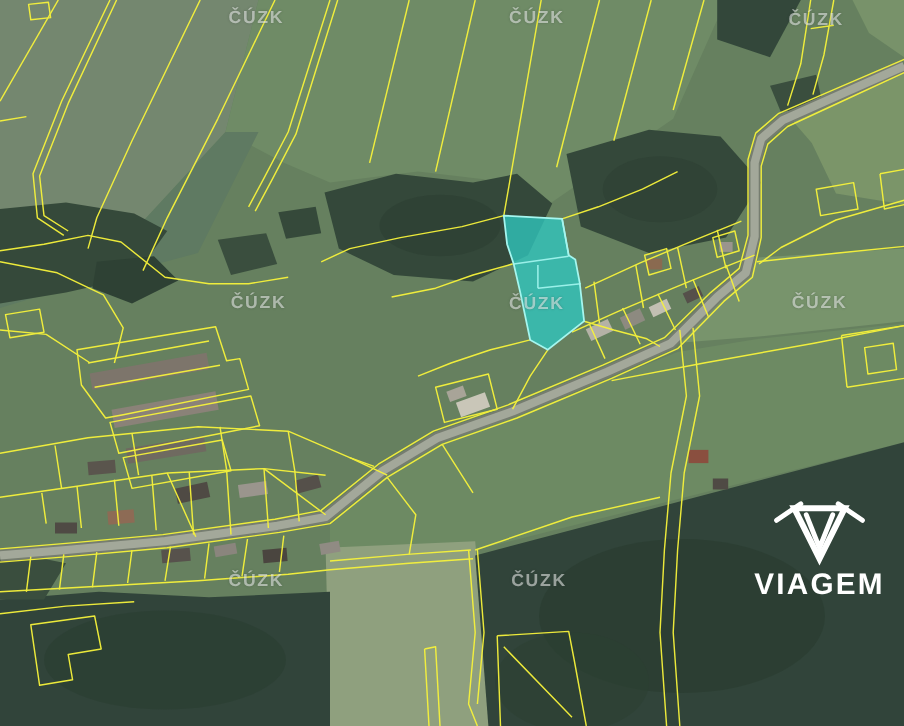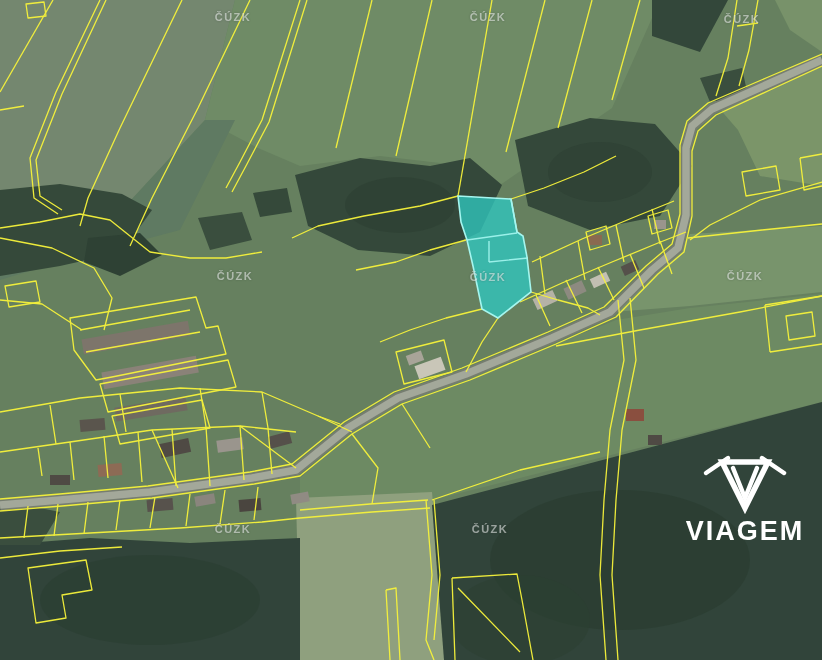--- a/index.html
+++ b/index.html
@@ -8,21 +8,21 @@
     width:822px;height:660px;
     overflow:hidden;
     font-family:"Liberation Sans",sans-serif;
     background:#66805f;
   }
   .map-root svg.basemap{position:absolute;left:0;top:0;display:block;}
   .wm{
     position:absolute;
     transform:translate(-50%,-50%);
     color:rgba(255,255,255,0.52);
-    font-size:11px;
+    font-size:16px;
     letter-spacing:1.5px;
     font-weight:bold;
     text-shadow:0 0 2px rgba(40,55,45,0.35);
     white-space:nowrap;
     user-select:none;
   }
   .wm1{left:233px;top:17px;}
   .wm2{left:488px;top:17px;}
   .wm3{left:742px;top:19px;}
   .wm4{left:235px;top:276px;}

